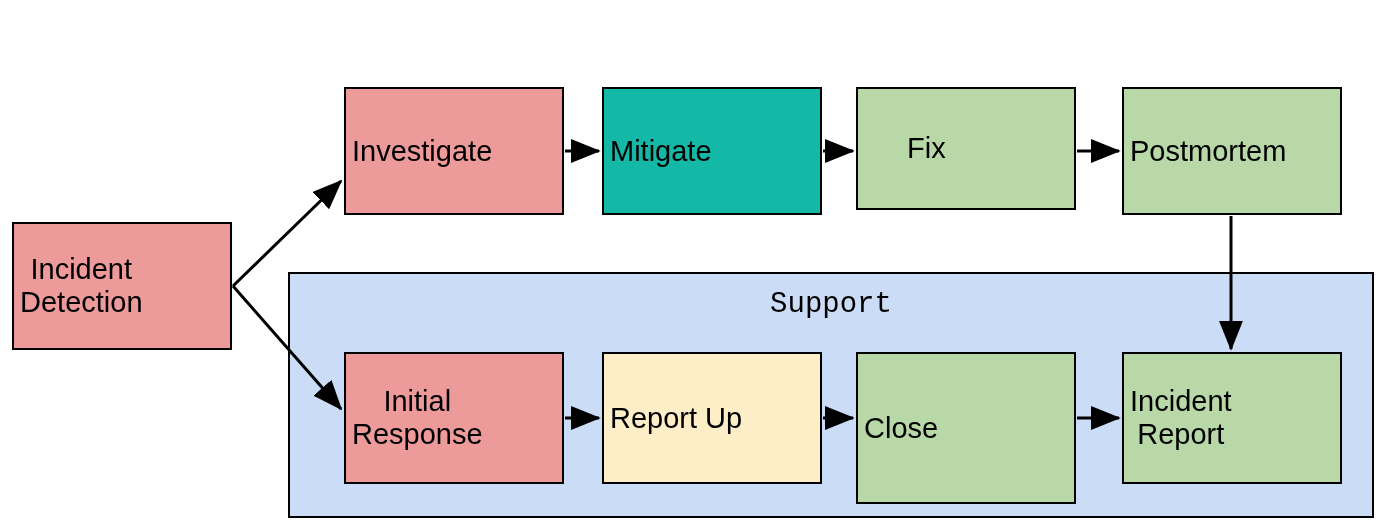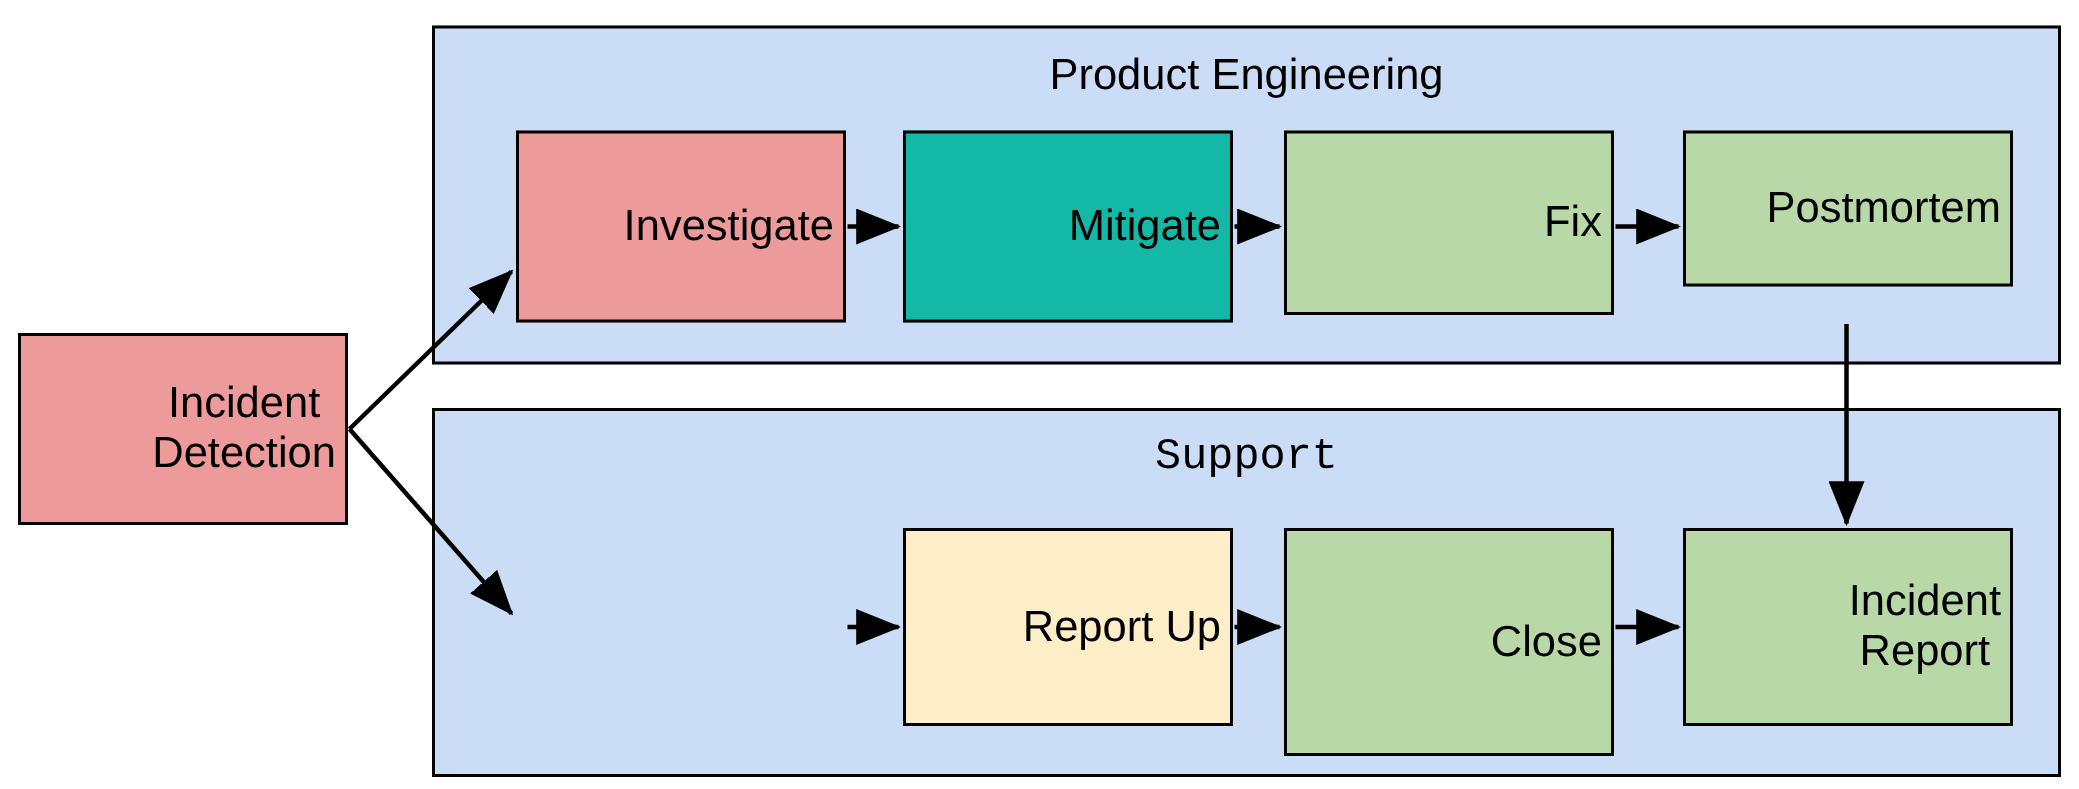--- a/index.html
+++ b/index.html
@@ -41,43 +41,40 @@
     line-height: 34px;
     color: #000000;
     white-space: nowrap;
   }
   .node {
     position: absolute;
     box-sizing: border-box;
     border: 2px solid #000000;
     display: flex;
     align-items: center;
-    justify-content: flex-end;
+    justify-content: flex-start;
     text-align: center;
     font-size: 29px;
     line-height: 33px;
     color: #000000;
   }
   .node-label {
     display: block;
     padding: 0 6px;
     white-space: pre-line;
   }
   .fill-red   { background: #ec9a9a; }
   .fill-amber { background: #fdeec8; }
   .fill-green { background: #b8d9a7; }
 </style>
 </head>
 <body>
 
 <div id="diagram-root" style="width: 1386px; height: 526px; background: rgb(255, 255, 255);">
 
-  <div class="lane" id="lane-product-engineering" style="left: 288px; top: 17px; width: 1086px; height: 226px; background: rgb(203, 220, 247);">
-    <div class="lane-title">Product Engineering</div>
-  </div>
 
   <div class="lane" id="lane-support" style="left: 288px; top: 272px; width: 1086px; height: 246px; background: rgb(203, 220, 247); font-family: Liberation Mono, monospace;">
     <div class="lane-title">Support</div>
   </div>
 
   <svg class="svg-layer" viewBox="0 0 1386 526" xmlns="http://www.w3.org/2000/svg">
     <defs>
       <marker id="arrowhead" markerWidth="10" markerHeight="8" refX="9.4" refY="4" orient="auto" markerUnits="strokeWidth">
         <path d="M0,0 L10,4 L0,8 z" fill="#000000"></path>
       </marker>
@@ -127,24 +124,28 @@
 
   <div class="node fill-red" id="node-investigate" style="left: 344px; top: 87px; width: 220px; height: 128px; background: rgb(236, 154, 154);">
     <span class="node-label">Investigate</span>
   </div>
   <div class="node fill-amber" id="node-mitigate" style="left: 602px; top: 87px; width: 220px; height: 128px; background: #14b8a6;">
     <span class="node-label">Mitigate</span>
   </div>
   <div class="node fill-green" id="node-fix" style="left: 856px; top: 87px; width: 220px; height: 123px; background: rgb(184, 217, 167); padding-left: 43px;">
     <span class="node-label">Fix</span>
   </div>
-  <div class="node fill-green" id="node-postmortem" style="left: 1122px; top: 87px; width: 220px; height: 104px; background: rgb(184, 217, 167);">
+  <div class="node fill-green" id="node-postmortem" style="left: 1122px; top: 87px; width: 220px; height: 128px; background: rgb(184, 217, 167);">
     <span class="node-label">Postmortem</span>
   </div>
 
+  <div class="node fill-red" id="node-initial-response" style="left: 344px; top: 352px; width: 220px; height: 132px; background: rgb(236, 154, 154);">
+    <span class="node-label">Initial
+Response</span>
+  </div>
   <div class="node fill-amber" id="node-follow-up" style="left: 602px; top: 352px; width: 220px; height: 132px; background: rgb(253, 238, 200);">
     <span class="node-label">Report Up</span>
   </div>
   <div class="node fill-green" id="node-close" style="left: 856px; top: 352px; width: 220px; height: 152px; background: rgb(184, 217, 167);">
     <span class="node-label">Close</span>
   </div>
   <div class="node fill-green" id="node-incident-report" style="left: 1122px; top: 352px; width: 220px; height: 132px; background: rgb(184, 217, 167);">
     <span class="node-label">Incident
 Report</span>
   </div>

